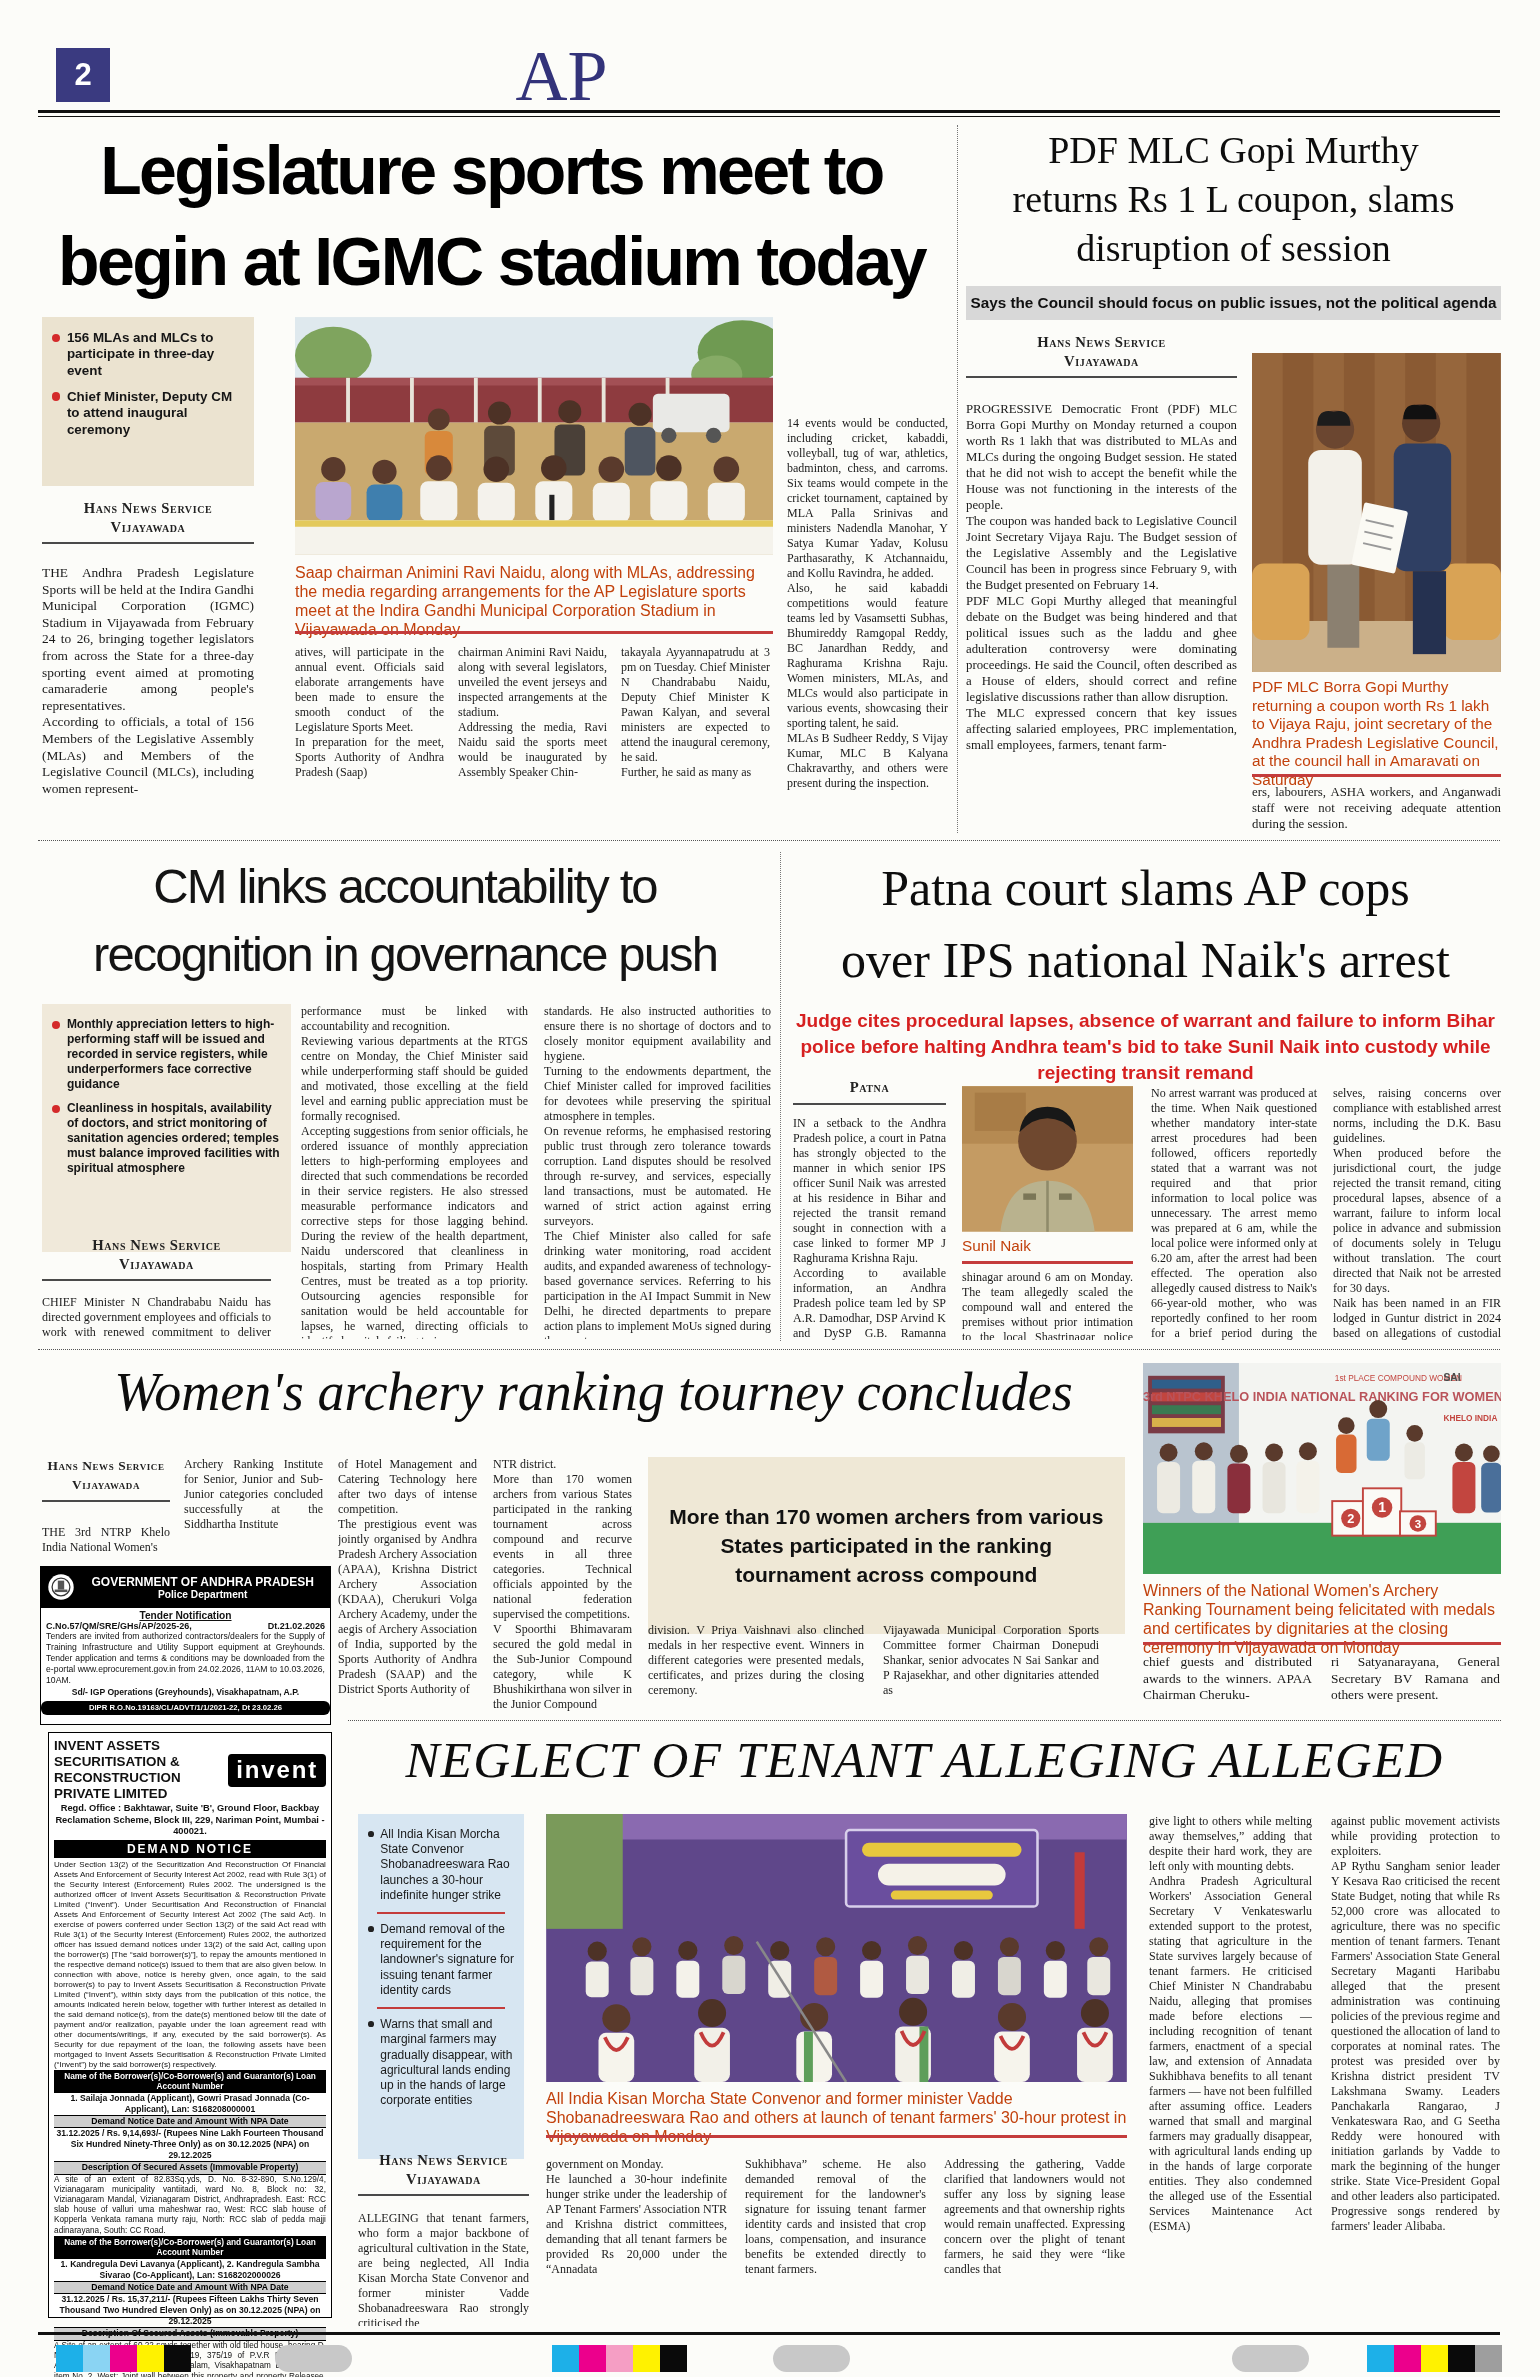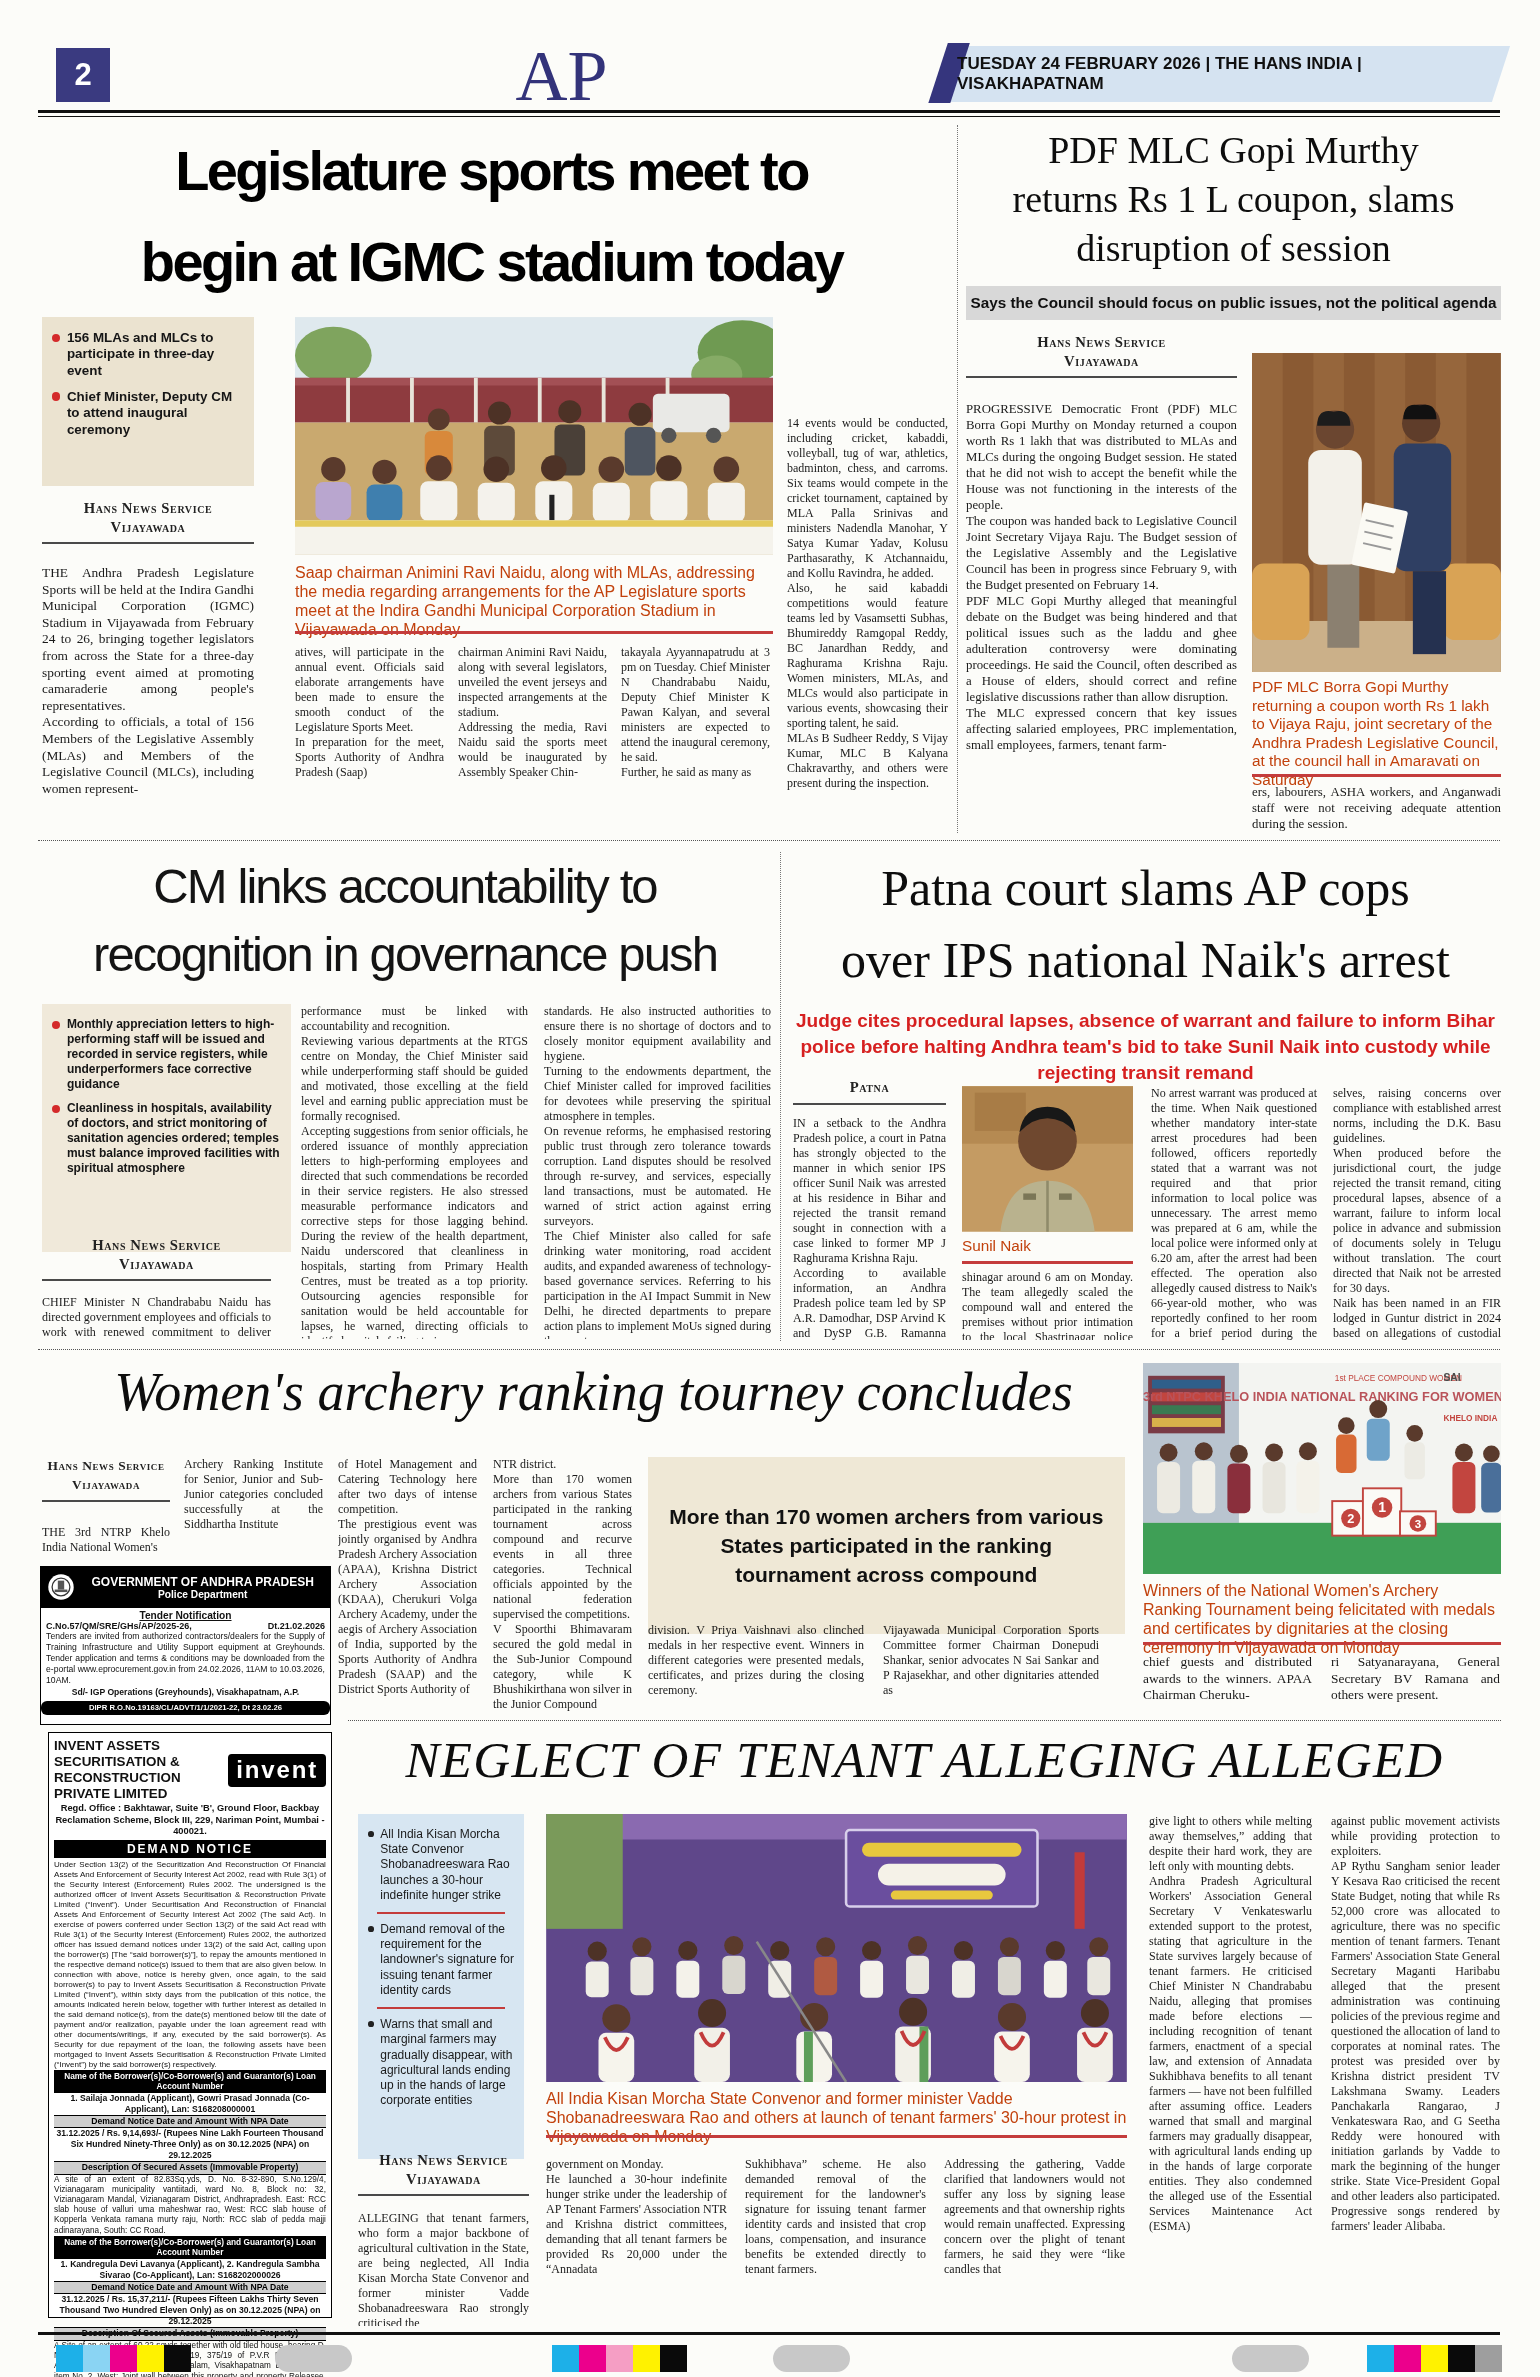--- a/index.html
+++ b/index.html
@@ -66,30 +66,25 @@
 <div id="page">
 
   <div class="abs pagenum" style="left:56px;top:48px;width:54px;height:54px;">
     <span>2</span>
   </div>
 
   <div class="abs serif" style="left:485px;top:35px;width:153px;text-align:center;font-size:72px;color:#33337a;">
     <span>AP</span>
   </div>
 
-  <div class="abs" style="left:957px;top:46px;width:544px;height:56px;">
-    <div class="banner-bg"></div>
-    <div class="banner-stripe"></div>
-    <div class="banner-text">TUESDAY 24 FEBRUARY  2026  | THE HANS INDIA | VISAKHAPATNAM</div>
-  </div>
 
   <div class="abs" style="left:38px;top:110px;width:1462px;height:3.2px;background:#111;"></div>
   <div class="abs" style="left:38px;top:116px;width:1462px;height:1.3px;background:#111;"></div>
 
-  <div class="abs hl-black" style="left:38px;top:125px;width:907px;font-size:56px;line-height:91px;">
+  <div class="abs hl-black" style="left:38px;top:125px;width:907px;font-size:68px;line-height:91px;">
     <div>Legislature sports meet to</div>
     <div>begin at IGMC stadium today</div>
   </div>
 
   <div class="abs kick" style="left:42px;top:317px;width:192px;height:143px;">
     <div class="kick-item">
       <span class="kdot"></span>
       <span class="ktext">156 MLAs and MLCs to participate in three-day event</span>
     </div>
     <div class="kick-item">

